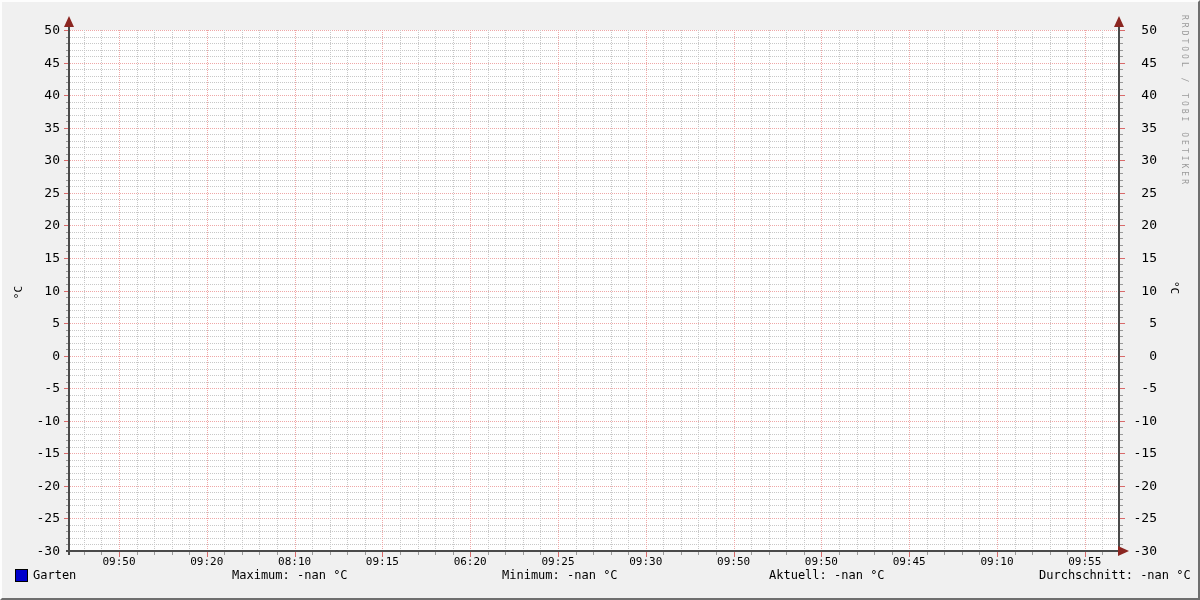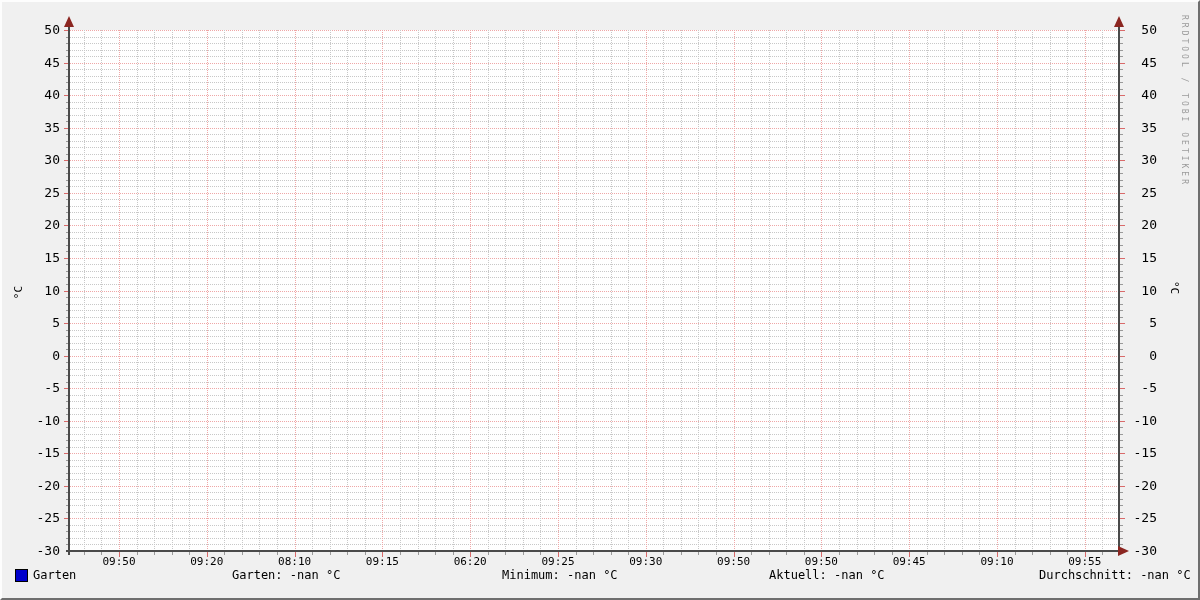--- a/index.html
+++ b/index.html
@@ -470,18 +470,18 @@
       <div class="xtick-label" style="left: 1082.8px; top: 554px;">09:55</div>
     </div>
 
   <div class="unit-left">°C</div>
   <div class="unit-right">°C</div>
 
   <div class="watermark">RRDTOOL / TOBI OETIKER</div>
 
   <div class="legend-swatch" id="legend-swatch" style="background: rgb(0, 0, 204);"></div>
   <div class="legend-text" style="left:31px;">Garten</div>
-  <div class="legend-text" style="left:230px;">Garten: -nan °C</div>
+  <div class="legend-text" style="left:230px;">Maximum: -nan °C</div>
   <div class="legend-text" style="left:500px;">Minimum: -nan °C</div>
   <div class="legend-text" style="left:767px;">Aktuell: -nan °C</div>
   <div class="legend-text" style="left:1037px;">Durchschnitt: -nan °C</div>
 
 </div>
 
 </body></html>

